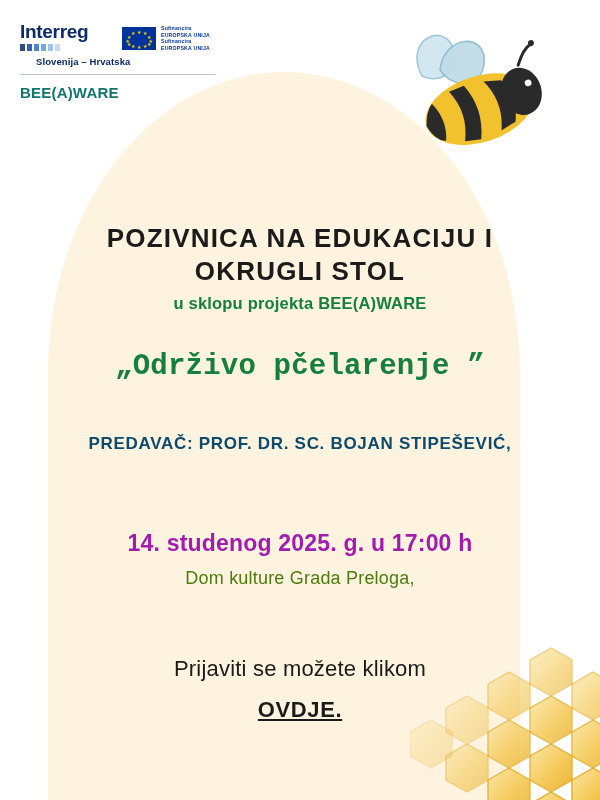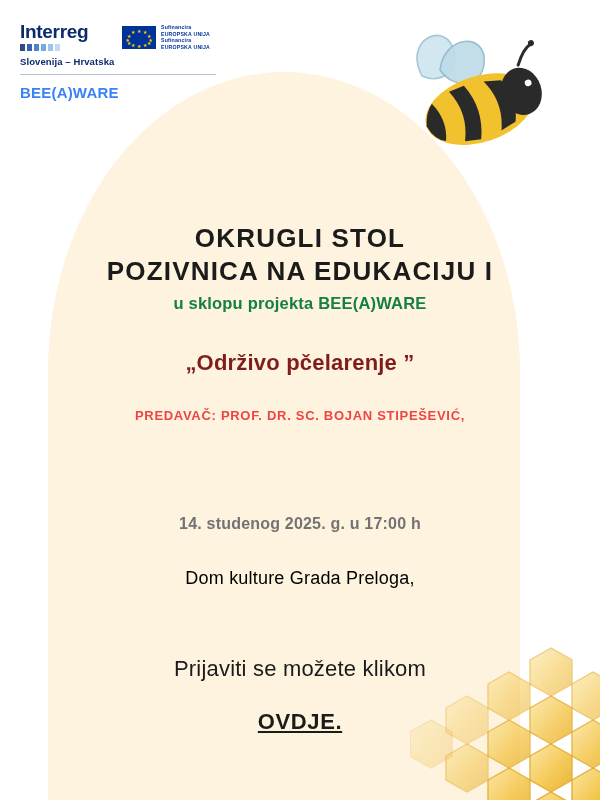--- a/index.html
+++ b/index.html
@@ -37,21 +37,21 @@
   
   .logo-block {
     position: absolute;
     left: 20px;
     top: 22px;
     width: 210px;
     z-index: 5;
   }
   .logo-row {
     display: flex;
-    align-items: center;
+    align-items: flex-end;
     gap: 16px;
   }
   .interreg-mark {
     display: flex;
     flex-direction: column;
     line-height: 1;
   }
   .interreg-word {
     font-size: 19px;
     font-weight: bold;
@@ -78,20 +78,21 @@
   .interreg-dots span:nth-child(3) { background:#2f6fc4; }
   .interreg-dots span:nth-child(4) { background:#5b9bd8; }
   .interreg-dots span:nth-child(5) { background:#8cbbe6; }
   .interreg-dots span:nth-child(6) { background:#b6d6f0; }
   .interreg-sub {
     margin-top: 5px;
     font-size: 9.5px;
     font-weight: bold;
     color: #0b2b6b;
     letter-spacing: 0.1px;
+    margin-left: 16px;
   }
   .eu-flag-wrap {
     display: flex;
     align-items: center;
     gap: 5px;
     padding-top: 1px;
   }
   .eu-flag {
     width: 34px;
     height: 23px;
@@ -115,21 +116,21 @@
   .logo-divider {
     margin-top: 7px;
     width: 196px;
     height: 1px;
     background: #b9c4d6;
   }
   .beeaware-word {
     margin-top: 9px;
     font-size: 15px;
     font-weight: bold;
-    color: #3b82f6;
+    color: #0f766e;
     letter-spacing: 0.2px;
   }
 
   
   .bee {
     position: absolute;
     left: 362px;
     top: 18px;
     width: 190px;
     height: 150px;
@@ -175,70 +176,70 @@
     font-size: 16.5px;
     font-weight: bold;
     color: #15803d;
     letter-spacing: 0.2px;
   }
   .topic {
     position: absolute;
     top: 350px;
     left: 50px;
     width: 500px;
-    font-size: 22px;
-    font-weight: bold;
-    color: #7f1d1d;
-    font-family: Liberation Sans, sans-serif;
+    font-size: 29px;
+    font-weight: bold;
+    color: #15803d;
+    font-family: Liberation Mono, monospace;
     letter-spacing: 0.2px;
   }
   .lecturer {
     position: absolute;
-    top: 406px;
+    top: 430px;
     left: 55px;
     width: 490px;
-    font-size: 13px;
-    font-weight: bold;
-    color: #ef4444;
+    font-size: 17px;
+    font-weight: bold;
+    color: #0c4a6e;
     letter-spacing: 0.7px;
     line-height: 1.6;
   }
   .datetime {
     position: absolute;
-    top: 515px;
-    left: 60px;
-    width: 480px;
-    font-size: 16px;
-    font-weight: bold;
-    color: #737373;
+    top: 530px;
+    left: 60px;
+    width: 480px;
+    font-size: 23px;
+    font-weight: bold;
+    color: #a21caf;
     letter-spacing: 0.2px;
   }
   .venue {
     position: absolute;
     top: 565px;
     left: 60px;
     width: 480px;
     font-size: 18px;
-    color: #000000;
+    color: #4d7c0f;
     letter-spacing: 0.2px;
     line-height: 1.45;
   }
   .register {
     position: absolute;
     top: 652px;
     left: 60px;
     width: 480px;
     font-size: 22px;
     color: #1b1b1b;
     letter-spacing: 0.2px;
     line-height: 1.5;
   }
   .register-link {
     display: inline-block;
-    margin-top: 20px;
+    margin-top: 8px;
     font-weight: bold;
     color: #1b1b1b;
     text-decoration: underline;
     letter-spacing: 0.6px;
     cursor: pointer;
   }
 </style>
 </head>
 <body>
 
@@ -326,22 +327,22 @@
         <ellipse cx="163" cy="88" rx="20" ry="24" fill="#2a2a2a"></ellipse>
         <circle cx="172" cy="82" r="3.4" fill="#ffffff"></circle>
         <path d="M168 62 q10 -14 18 -16" stroke="#2a2a2a" stroke-width="3" fill="none" stroke-linecap="round"></path>
         <circle cx="187" cy="45" r="3" fill="#2a2a2a"></circle>
       </g>
     </g>
   </svg>
 
   <div class="content">
     <div class="title">
+      <div>POZIVNICA NA EDUKACIJU I</div>
       <div>OKRUGLI STOL</div>
-      <div>POZIVNICA NA EDUKACIJU I</div>
     </div>
     <div class="subtitle">u sklopu projekta BEE(A)WARE</div>
     <div class="topic">„Održivo pčelarenje ”</div>
     <div class="lecturer">
       <div>PREDAVAČ: PROF. DR. SC. BOJAN STIPEŠEVIĆ,</div>
     </div>
     <div class="datetime">14. studenog 2025. g. u 17:00 h</div>
     <div class="venue">
       <div>Dom kulture Grada Preloga,</div>
     </div>

